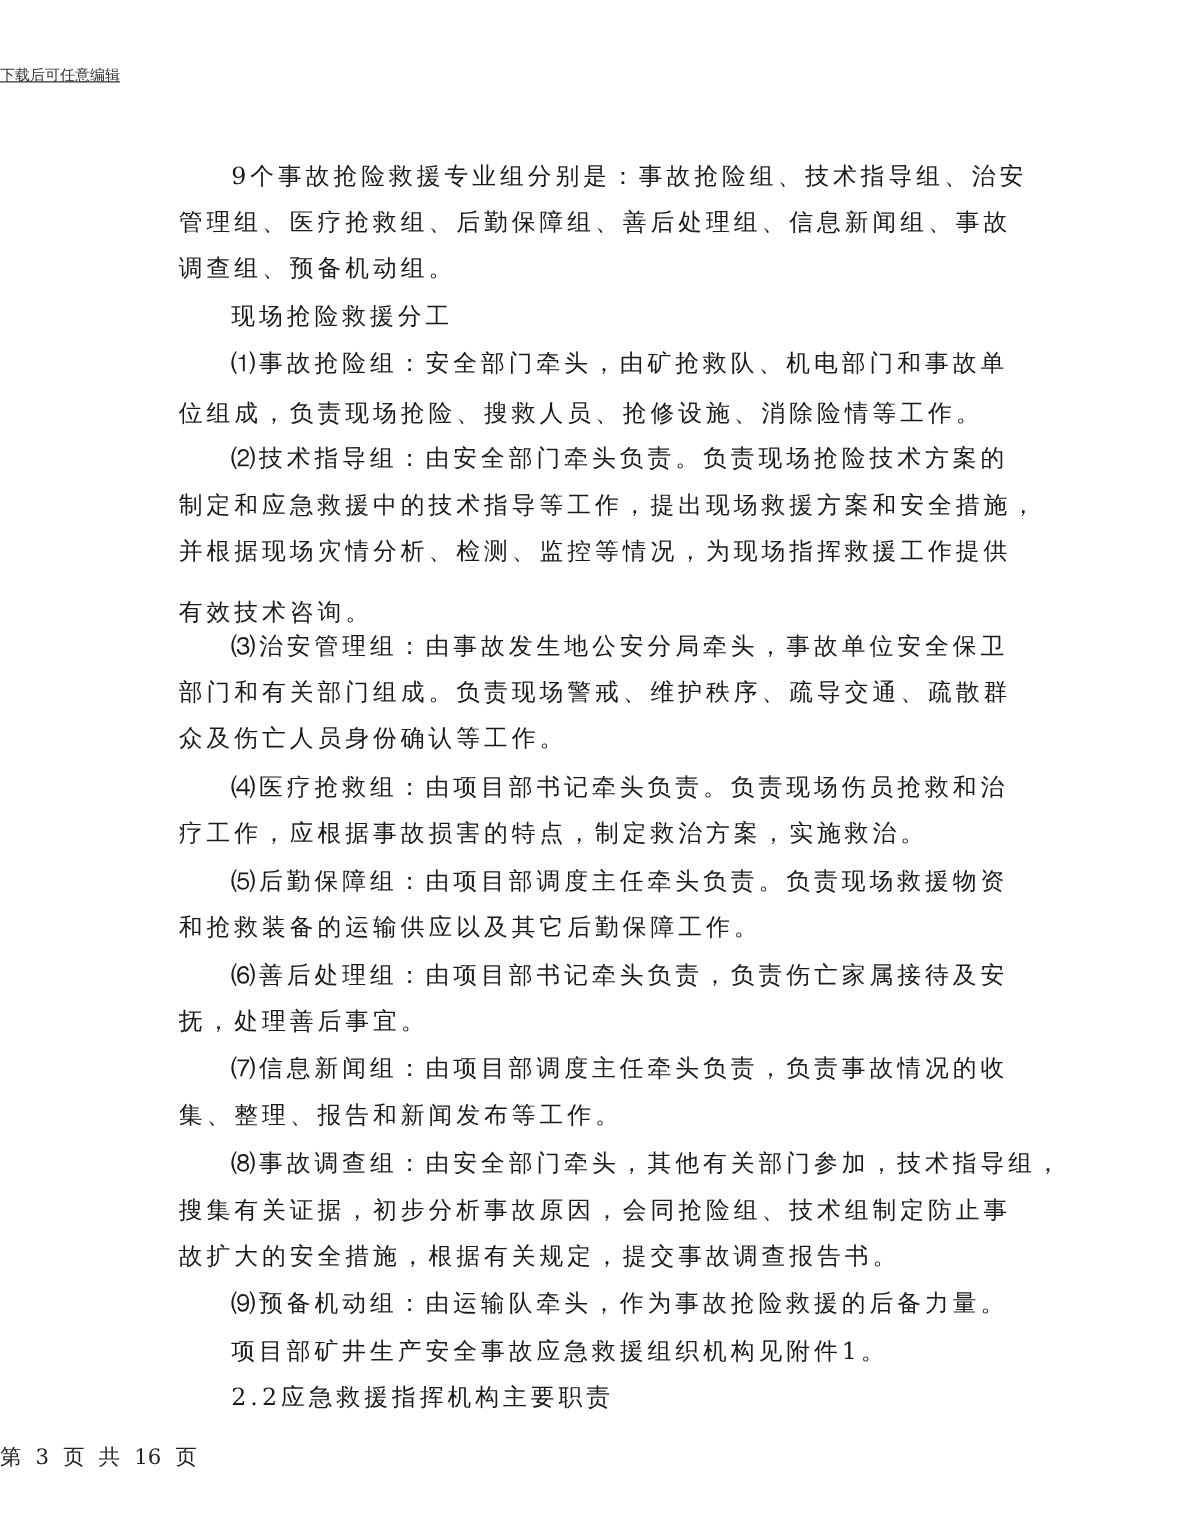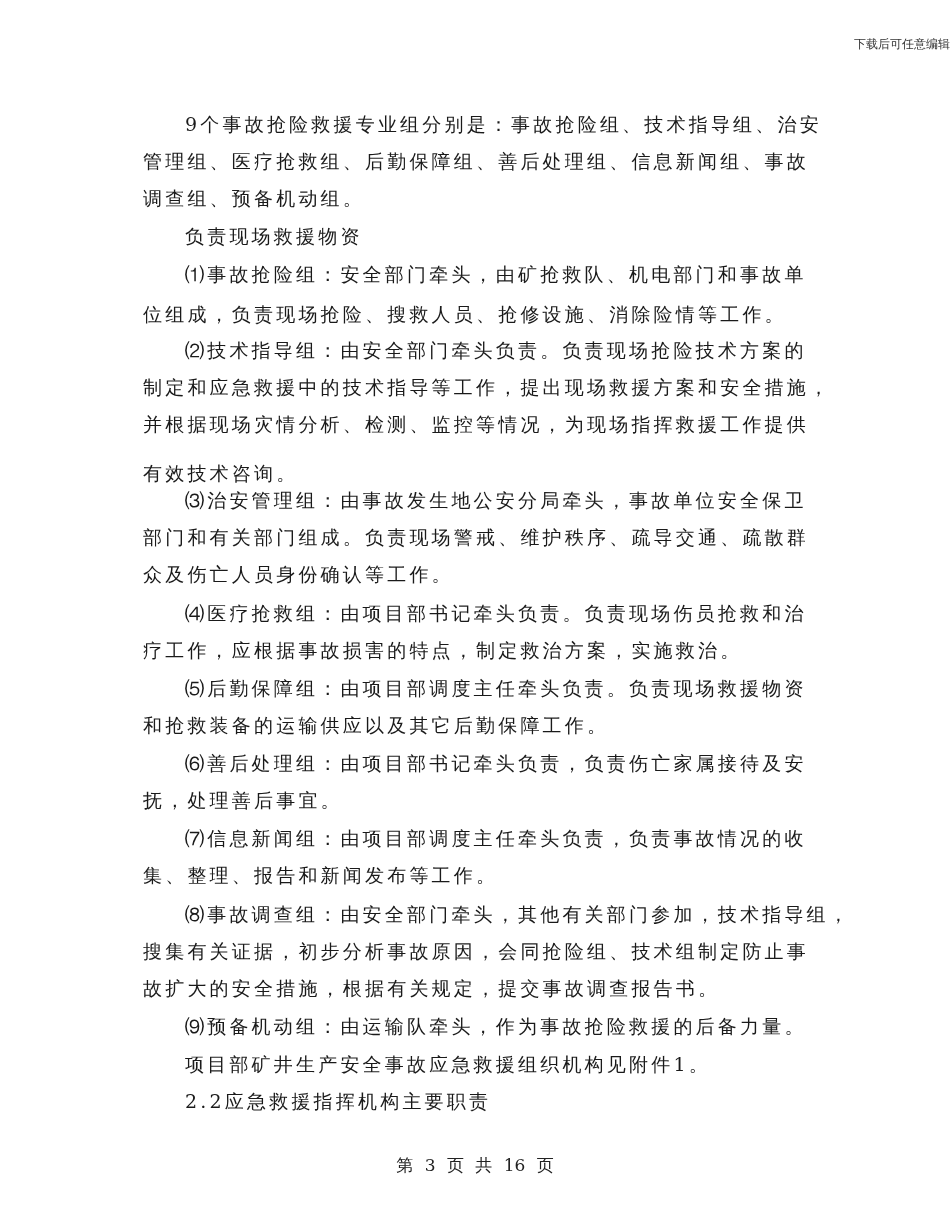--- a/index.html
+++ b/index.html
@@ -10,67 +10,69 @@
     body {
       width: 950px;
       height: 1230px;
       position: relative;
       overflow: hidden;
       font-family: "DejaVu Serif", "Liberation Serif", serif;
       color: #1a1a1a;
     }
     .header {
       position: absolute;
-      top: 36px;
+      top: 52px;
       left: 0;
       width: 950px;
-      text-align: right;
+      text-align: left;
       font-size: 12px;
       color: #333;
       font-family: "DejaVu Sans", sans-serif;
+      text-decoration: underline;
     }
     .content {
       position: absolute;
       left: 143px;
       top: 112px;
       width: 680px;
     }
     .line {
       position: absolute;
       left: 0;
       white-space: nowrap;
       font-size: 19px;
       letter-spacing: 3.2px;
       line-height: 24px;
+      margin-top: 17px;
     }
     .indent {
       left: 42px;
     }
     .footer {
       position: absolute;
       top: 1154px;
       left: 0;
       width: 950px;
-      text-align: center;
+      text-align: left;
       font-size: 17px;
       word-spacing: 6px;
       color: #222;
     }
   </style>
 </head>
 <body>
 
 <div class="header">下载后可任意编辑</div>
 
 <div class="content">
   <div class="line indent" style="top:0px">9个事故抢险救援专业组分别是：事故抢险组、技术指导组、治安</div>
   <div class="line" style="top:37px">管理组、医疗抢救组、后勤保障组、善后处理组、信息新闻组、事故</div>
   <div class="line" style="top:74px">调查组、预备机动组。</div>
 
-  <div class="line indent" style="top:112px">负责现场救援物资</div>
+  <div class="line indent" style="top:112px">现场抢险救援分工</div>
 
   <div class="line indent" style="top:150px">⑴事故抢险组：安全部门牵头，由矿抢救队、机电部门和事故单</div>
   <div class="line" style="top:190px">位组成，负责现场抢险、搜救人员、抢修设施、消除险情等工作。</div>
 
   <div class="line indent" style="top:226px">⑵技术指导组：由安全部门牵头负责。负责现场抢险技术方案的</div>
   <div class="line" style="top:263px">制定和应急救援中的技术指导等工作，提出现场救援方案和安全措施，</div>
   <div class="line" style="top:300px">并根据现场灾情分析、检测、监控等情况，为现场指挥救援工作提供</div>
   <div class="line" style="top:349px">有效技术咨询。</div>
 
   <div class="line indent" style="top:376px">⑶治安管理组：由事故发生地公安分局牵头，事故单位安全保卫</div>

